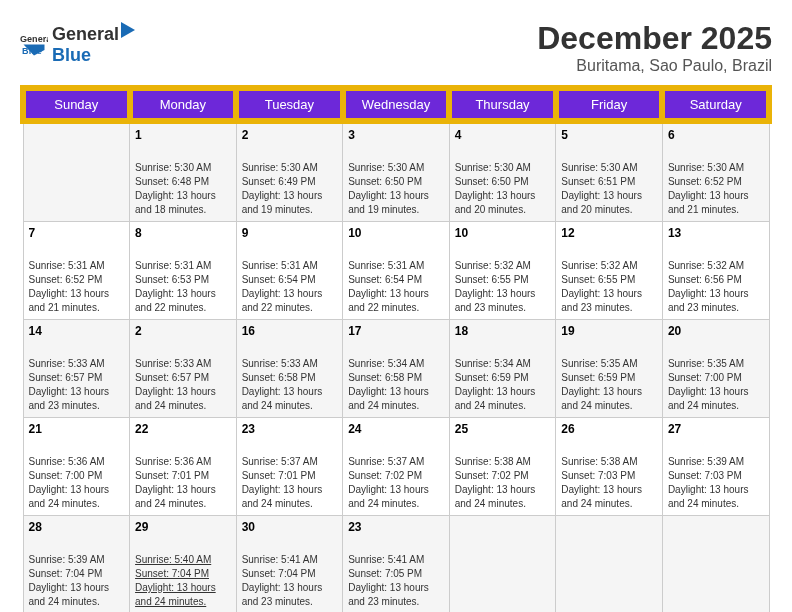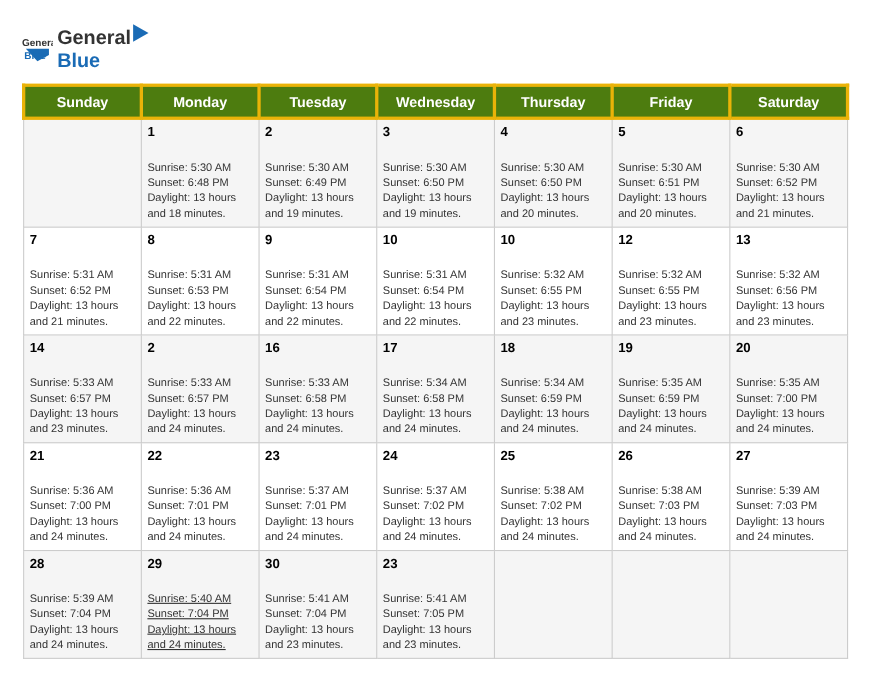--- a/index.html
+++ b/index.html
@@ -46,27 +46,27 @@
     .subtitle {
       font-size: 16px;
       color: #555;
     }
     table {
       width: 100%;
       border-collapse: collapse;
       font-size: 11px;
     }
     thead tr th {
-      background-color: #4d7c0f;
+      background-color: #6d28d9;
       color: #fff;
       text-align: center;
       padding: 6px 4px;
       font-size: 13px;
-      font-weight: bold;
-      border: 3px solid #eab308;
+      font-weight: normal;
+      border: 6px solid #eab308;
     }
     tbody tr td {
       border: 1px solid #ccc;
       vertical-align: top;
       padding: 4px 5px;
       width: calc(100% / 7);
       height: 80px;
     }
     tbody tr:nth-child(odd) td {
       background-color: #f5f5f5;
@@ -105,20 +105,24 @@
         <span class="logo-text-general">General</span>
         <svg width="18" height="20" viewBox="0 0 18 20">
           <polygon points="0,2 14,10 0,18" fill="#1a6bb5"></polygon>
         </svg>
       </div>
       <div>
         <span class="logo-text-blue">Blue</span>
       </div>
     </div>
   </div>
+  <div class="title-block">
+    <div class="main-title">December 2025</div>
+    <div class="subtitle">Buritama, Sao Paulo, Brazil</div>
+  </div>
 </div>
 
 <table>
   <thead>
     <tr id="header-row">
         <th>Sunday</th>
         <th>Monday</th>
         <th>Tuesday</th>
         <th>Wednesday</th>
         <th>Thursday</th>

